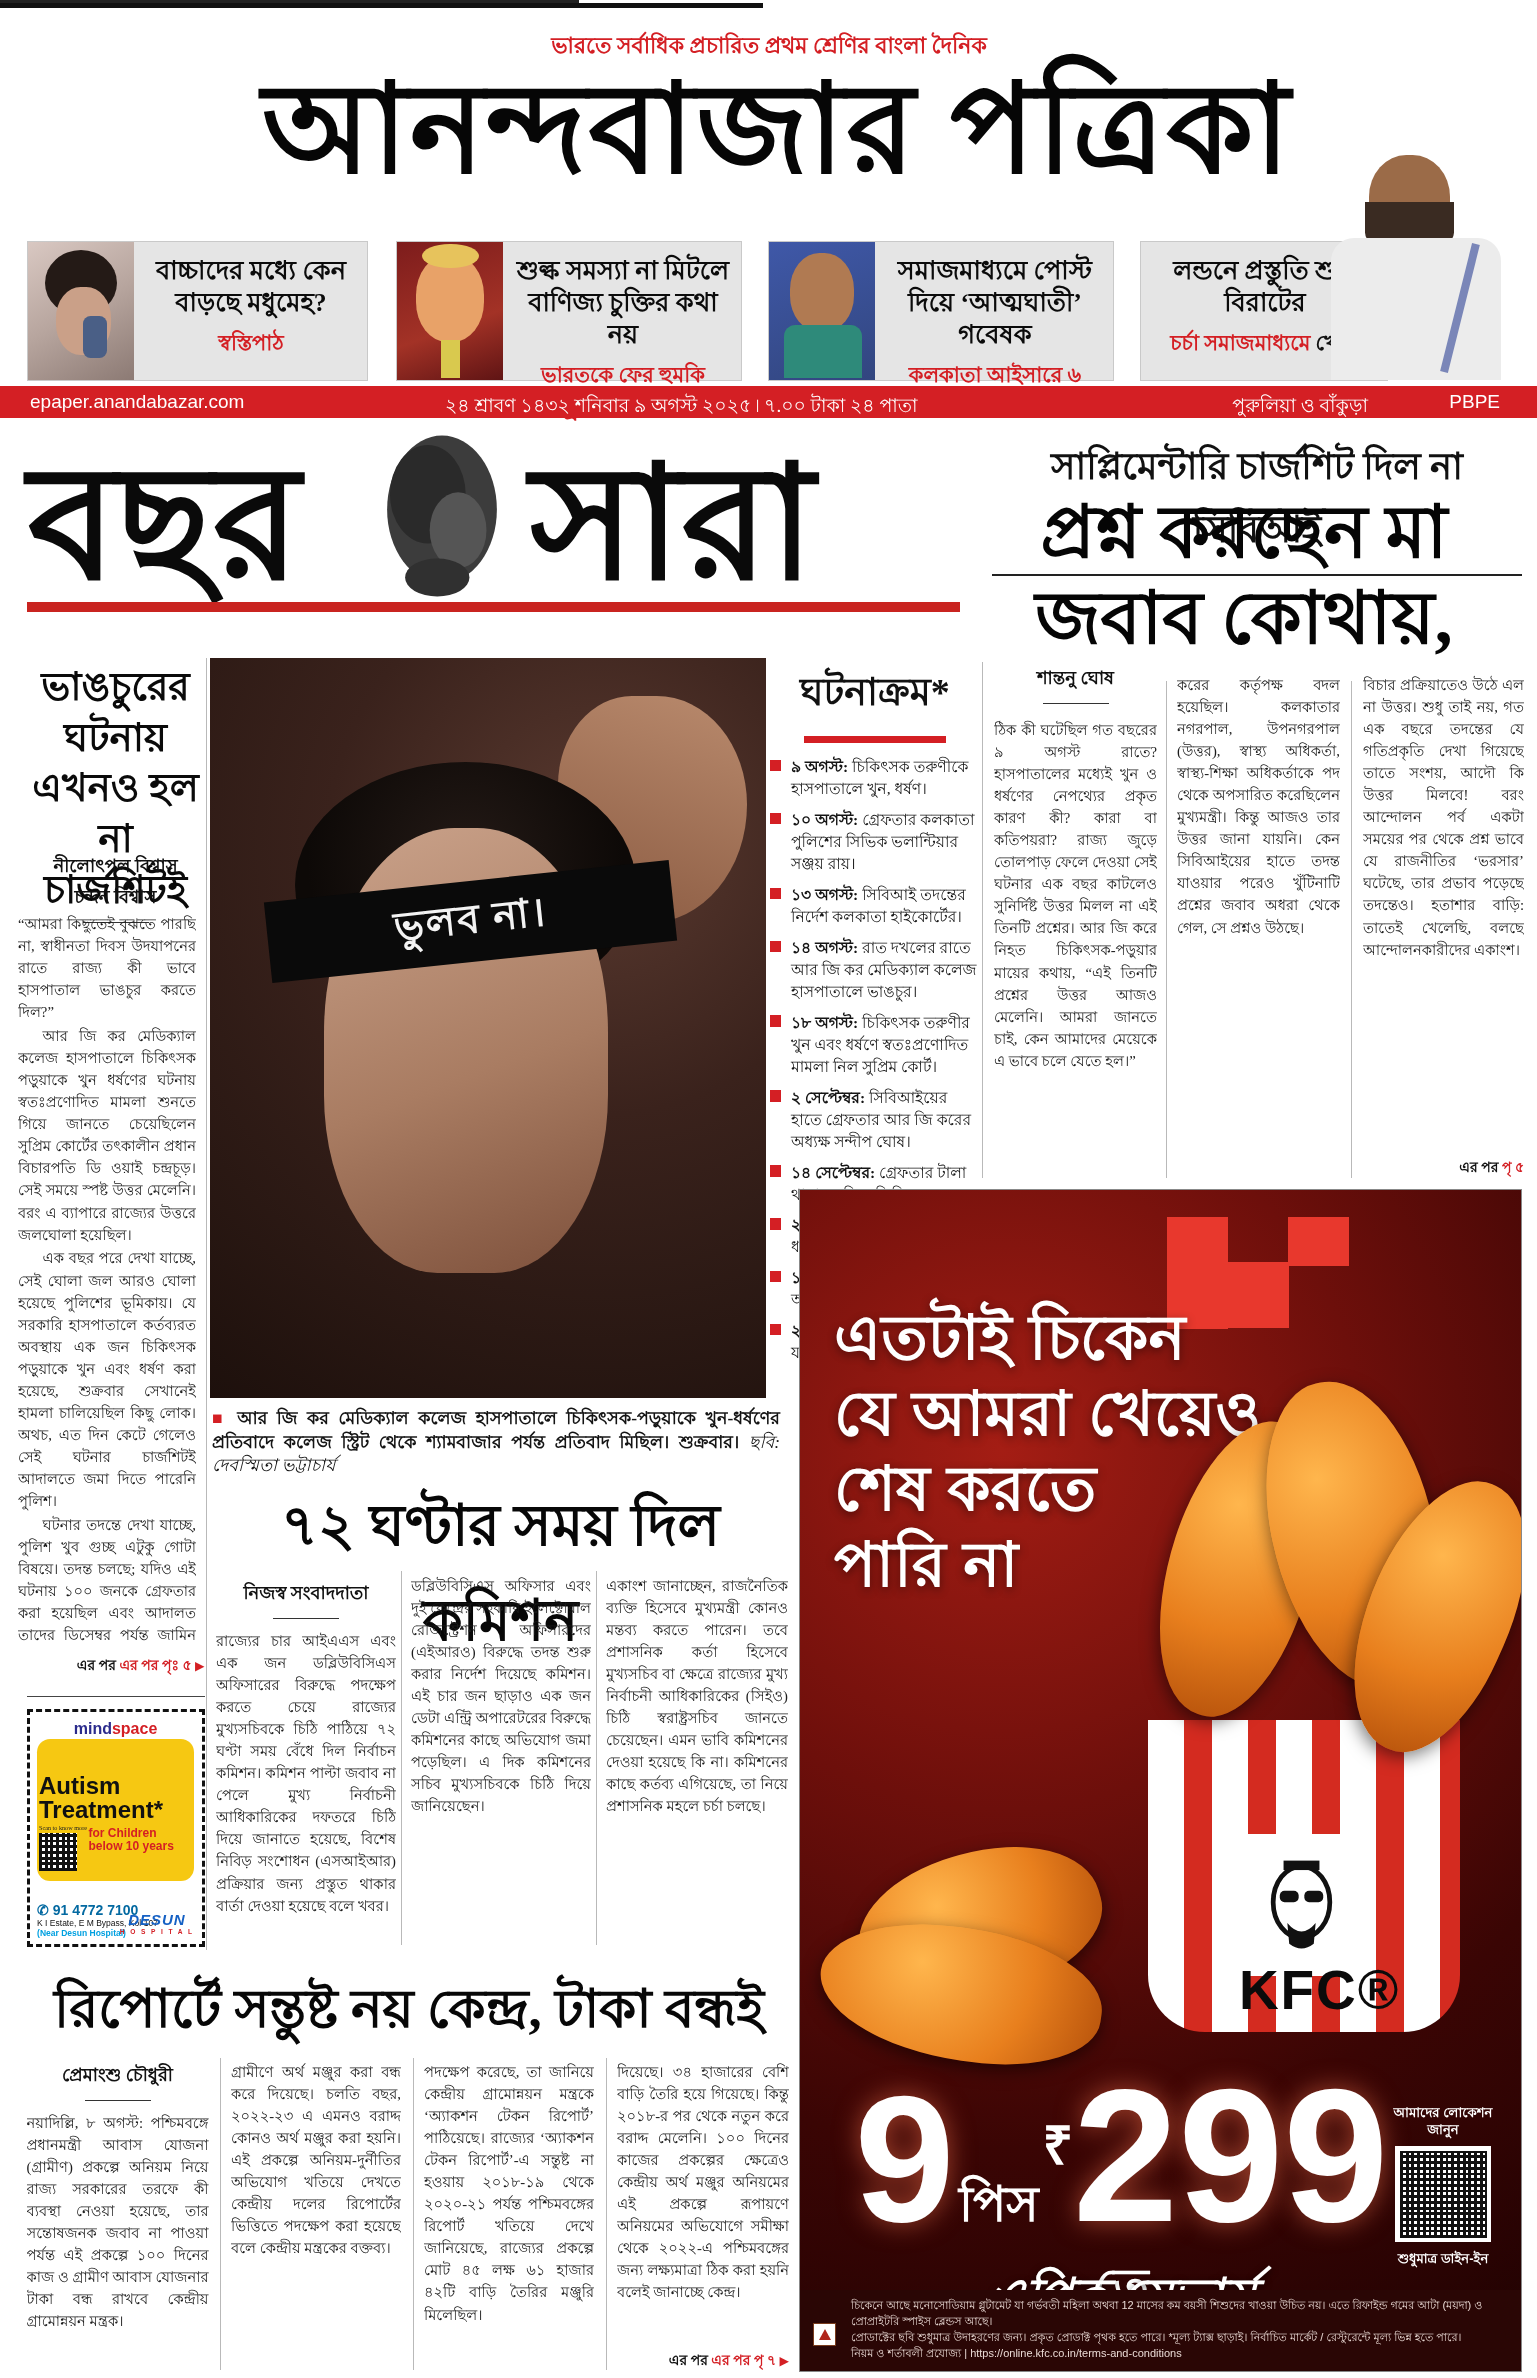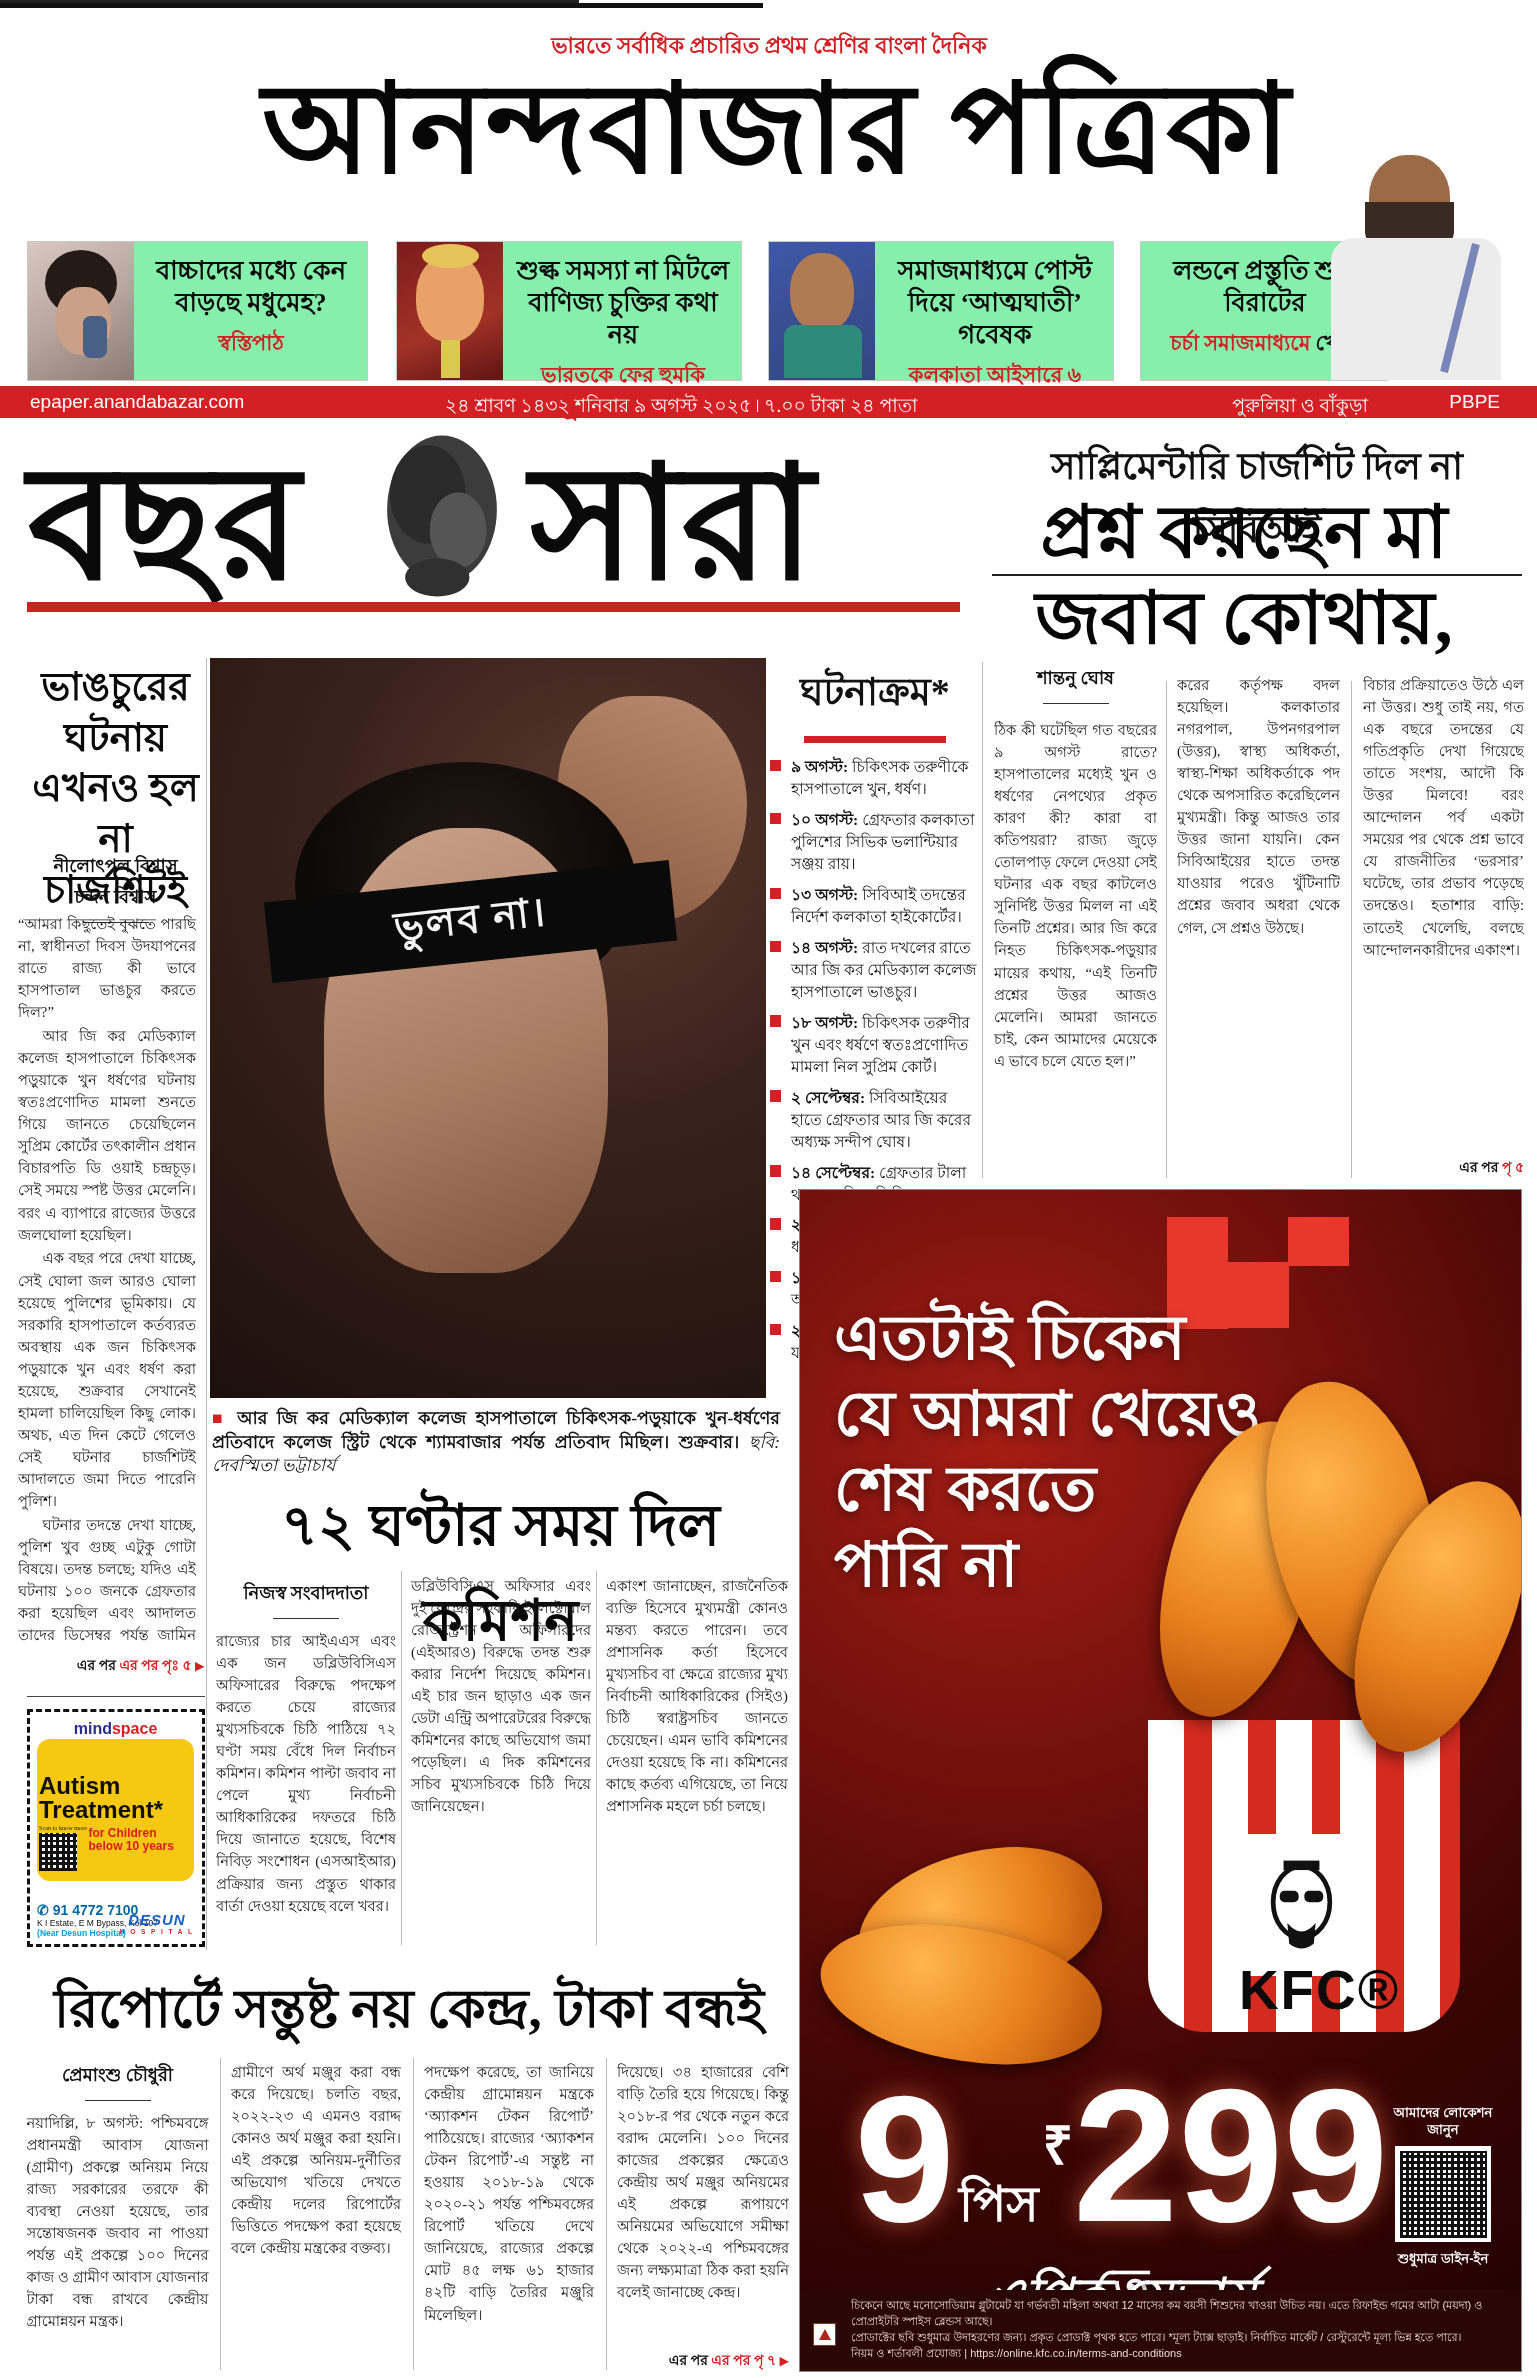--- a/index.html
+++ b/index.html
@@ -10,21 +10,21 @@
   .j{text-align:justify;}
   .red{color:#d41f24;}
   .vrule{position:absolute;width:0.9px;background:#b9b9b9;}
   .hrule{position:absolute;height:0.9px;background:#444;}
 
   
   .tagline{top:28px;left:0;width:100%;font-size:22px;color:#d41f24;font-weight:bold;}
   .masthead{top:55px;left:0;width:100%;font-size:125px;line-height:1.2;font-weight:900;letter-spacing:1.9px;color:#060606;padding-left:8px;}
 
   
-  .tease{top:241px;height:138px;border:0.9px solid #c9c9c9;background:#86efac;display:flex;}
+  .tease{top:241px;height:138px;border:0.9px solid #c9c9c9;background:#e5e5e5;display:flex;}
   .tease .pic{width:106px;height:100%;flex:none;position:relative;overflow:hidden;}
   .tease .txt{flex:1;padding:13.2px 9.5px 7.6px 11.4px;text-align:center;}
   .tease .hl{font-size:25.6px;line-height:1.25;font-weight:bold;color:#0b0b0b;}
   .tease .tag{font-size:21px;margin-top:7.6px;font-weight:bold;}
 
   
   .datebar{top:386px;left:0;width:100%;height:32px;background:#d41f24;color:#fff;font-size:19px;}
   .datebar span{position:absolute;top:4.7px;white-space:nowrap;}
 
   

